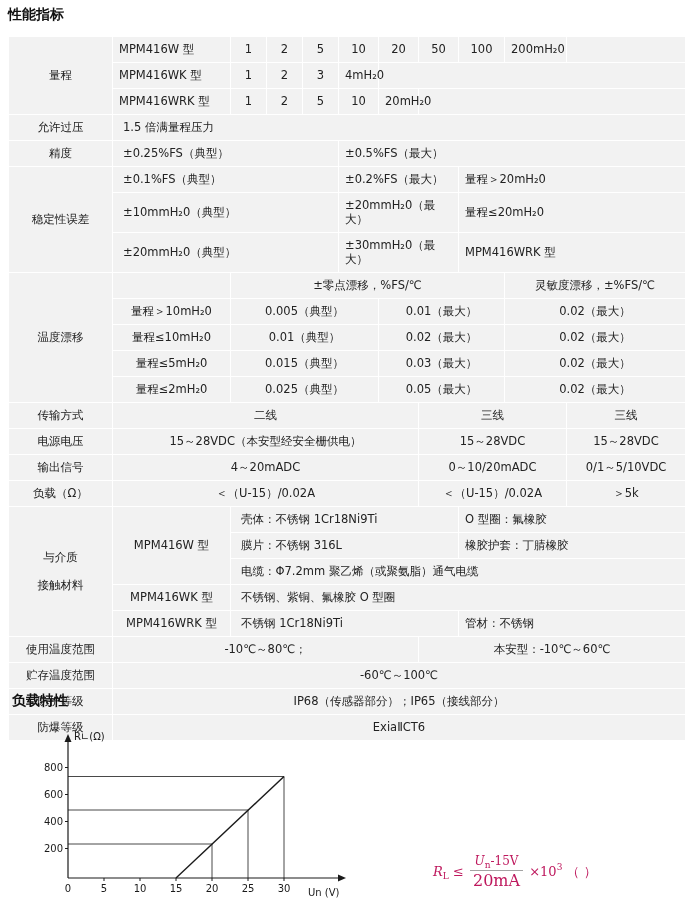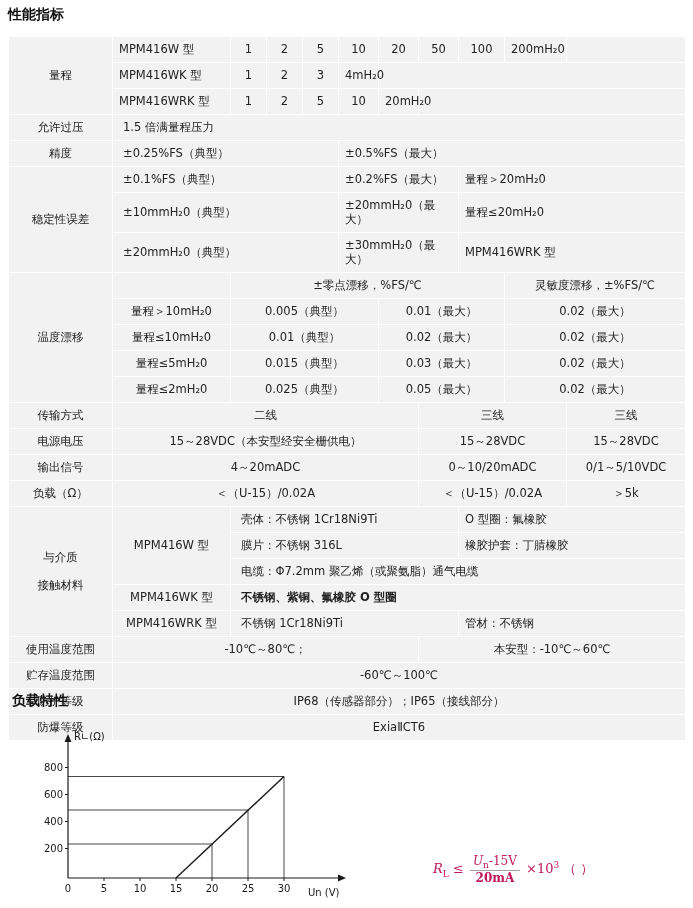--- a/index.html
+++ b/index.html
@@ -54,21 +54,21 @@
     position:absolute;left:420px;top:20px;
     font-size:13px;line-height:28px;color:#1a1a1a;
   }
   .formula{
     position:absolute;left:425px;top:128px;
     font-size:13px;color:#be185d;
     font-family:"DejaVu Serif","Liberation Serif",serif;
   }
   .frac{display:inline-block;vertical-align:middle;text-align:center;margin:0 2px;}
   .frac .num{display:block;border-bottom:1px solid #a3a3a3;padding:0 3px;font-size:12px;}
-  .frac .den{display:block;padding:0 3px;font-size:12px;font-weight:bold;}
+  .frac .den{display:block;padding:0 3px;font-size:16px;}
   i.it{font-style:italic;font-family:"DejaVu Serif","Liberation Serif",serif;}
   sup.sp{font-size:9px;vertical-align:super;}
   sub.sb{font-size:9px;vertical-align:sub;}
 </style>
 </head>
 <body>
 
 <div class="page">
 
   <h2 class="section" id="title-perf">性能指标</h2>
@@ -219,21 +219,21 @@
     </tr>
     <tr>
       <td class="l" colspan="6" style="padding-left:10px;">膜片：不锈钢 316L</td>
       <td class="l" colspan="3">橡胶护套：丁腈橡胶</td>
     </tr>
     <tr>
       <td class="l" colspan="9" style="padding-left:10px;">电缆：Φ7.2mm 聚乙烯（或聚氨脂）通气电缆</td>
     </tr>
     <tr>
       <td class="c">MPM416WK 型</td>
-      <td class="l" colspan="9" style="padding-left:10px;font-weight:bold;">不锈钢、紫铜、氟橡胶 O 型圈</td>
+      <td class="l" colspan="9" style="padding-left:10px;">不锈钢、紫铜、氟橡胶 O 型圈</td>
     </tr>
     <tr>
       <td class="c">MPM416WRK 型</td>
       <td class="l" colspan="6" style="padding-left:10px;">不锈钢 1Cr18Ni9Ti</td>
       <td class="l" colspan="3">管材：不锈钢</td>
     </tr>
 
     <tr>
       <td class="lbl">使用温度范围</td>
       <td class="c" colspan="6">-10℃～80℃；</td>

